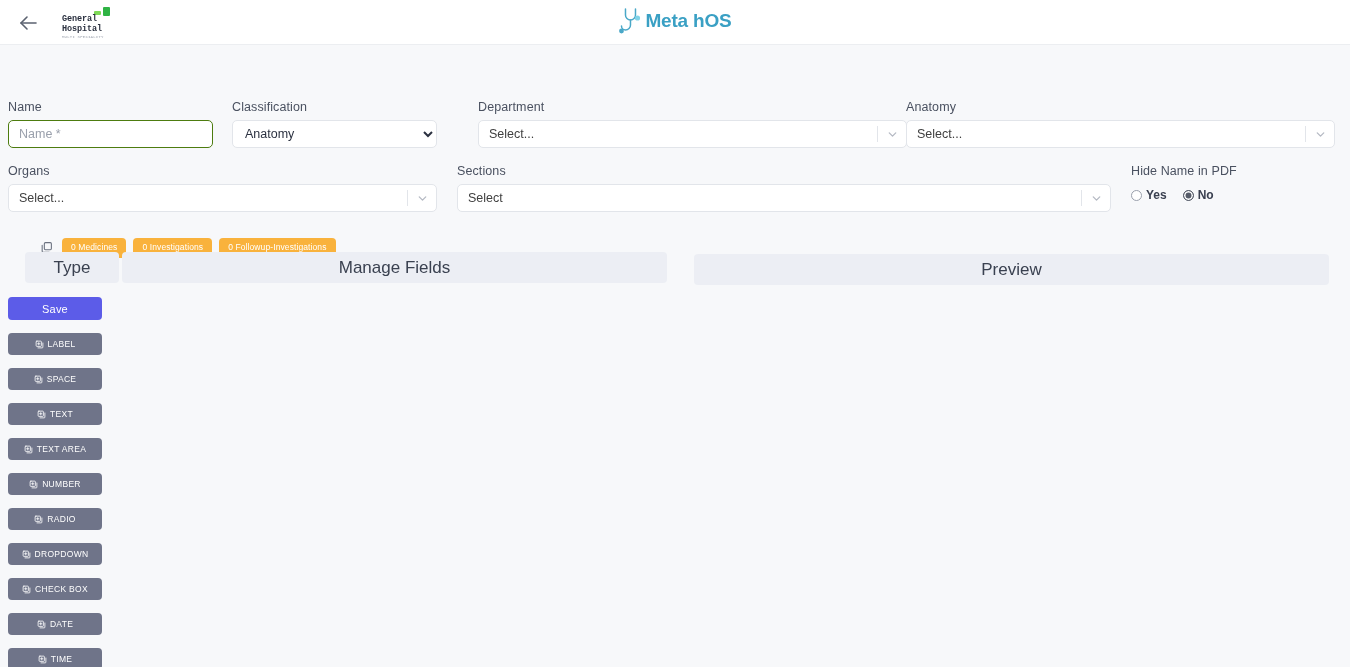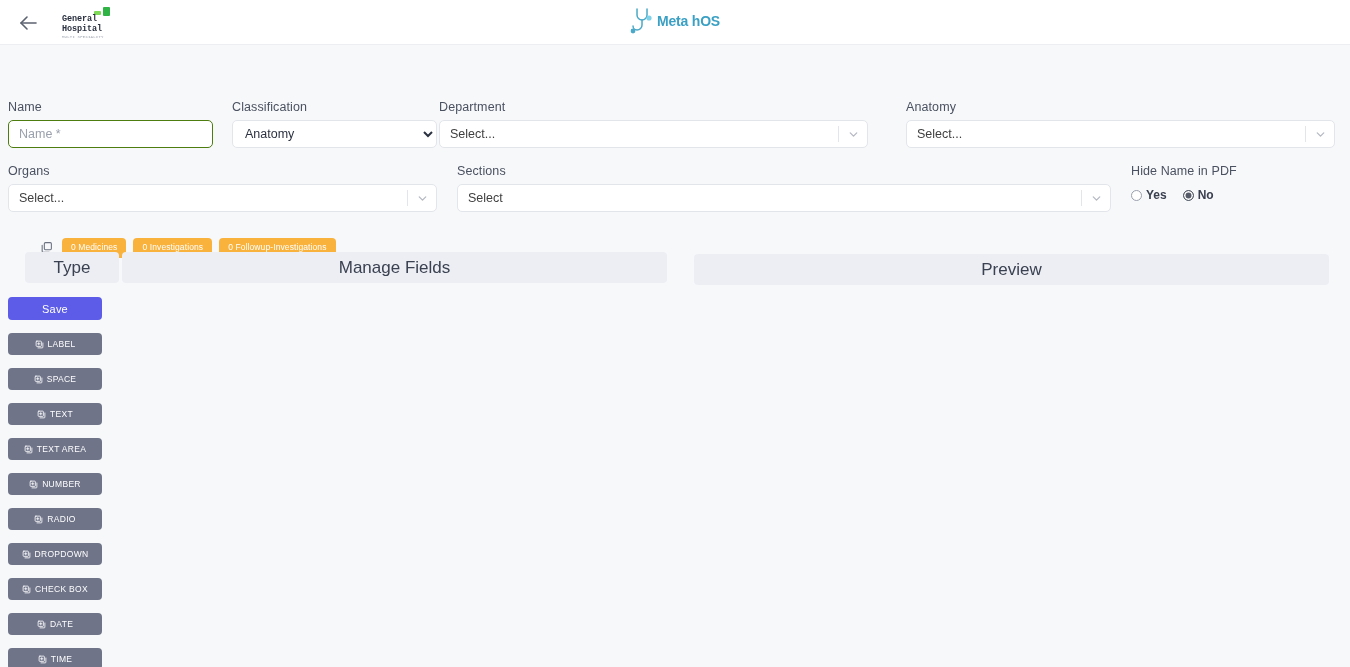--- a/index.html
+++ b/index.html
@@ -59,21 +59,21 @@
   }
   .brand {
     position: absolute;
     left: 50%; top: 6px;
     transform: translateX(-50%);
     display: flex;
     align-items: center;
     gap: 1px;
   }
   .brand-text {
-    font-size: 14px;
+    font-size: 19px;
     font-weight: bold;
     color: #3aa0c4;
     letter-spacing: -0.2px;
   }
 
   
   .form-area { position: relative; padding: 0; }
   .fld { position: absolute; }
   .fld-label {
     font-size: 12.5px;
@@ -272,21 +272,21 @@
     <input class="txt-input" type="text" placeholder="Name *" style="">
   </div>
 
   <div class="fld" style="left:232px; top:55px; width:205px;">
     <div class="fld-label">Classification</div>
     <select class="native-select">
       <option>Anatomy</option>
     </select>
   </div>
 
-  <div class="fld" style="left:439px; top:55px; width:429px;">
+  <div class="fld" style="left:478px; top:55px; width:429px;">
     <div class="fld-label">Department</div>
     <div class="rs">
       <span class="rs-placeholder">Select...</span>
       <span class="rs-sep"></span>
       <span class="rs-arrow">
         <svg width="13" height="13" viewBox="0 0 24 24" fill="none" stroke="currentColor" stroke-width="2.4" stroke-linecap="round" stroke-linejoin="round">
           <polyline points="6,9 12,15 18,9"></polyline>
         </svg>
       </span>
     </div>

